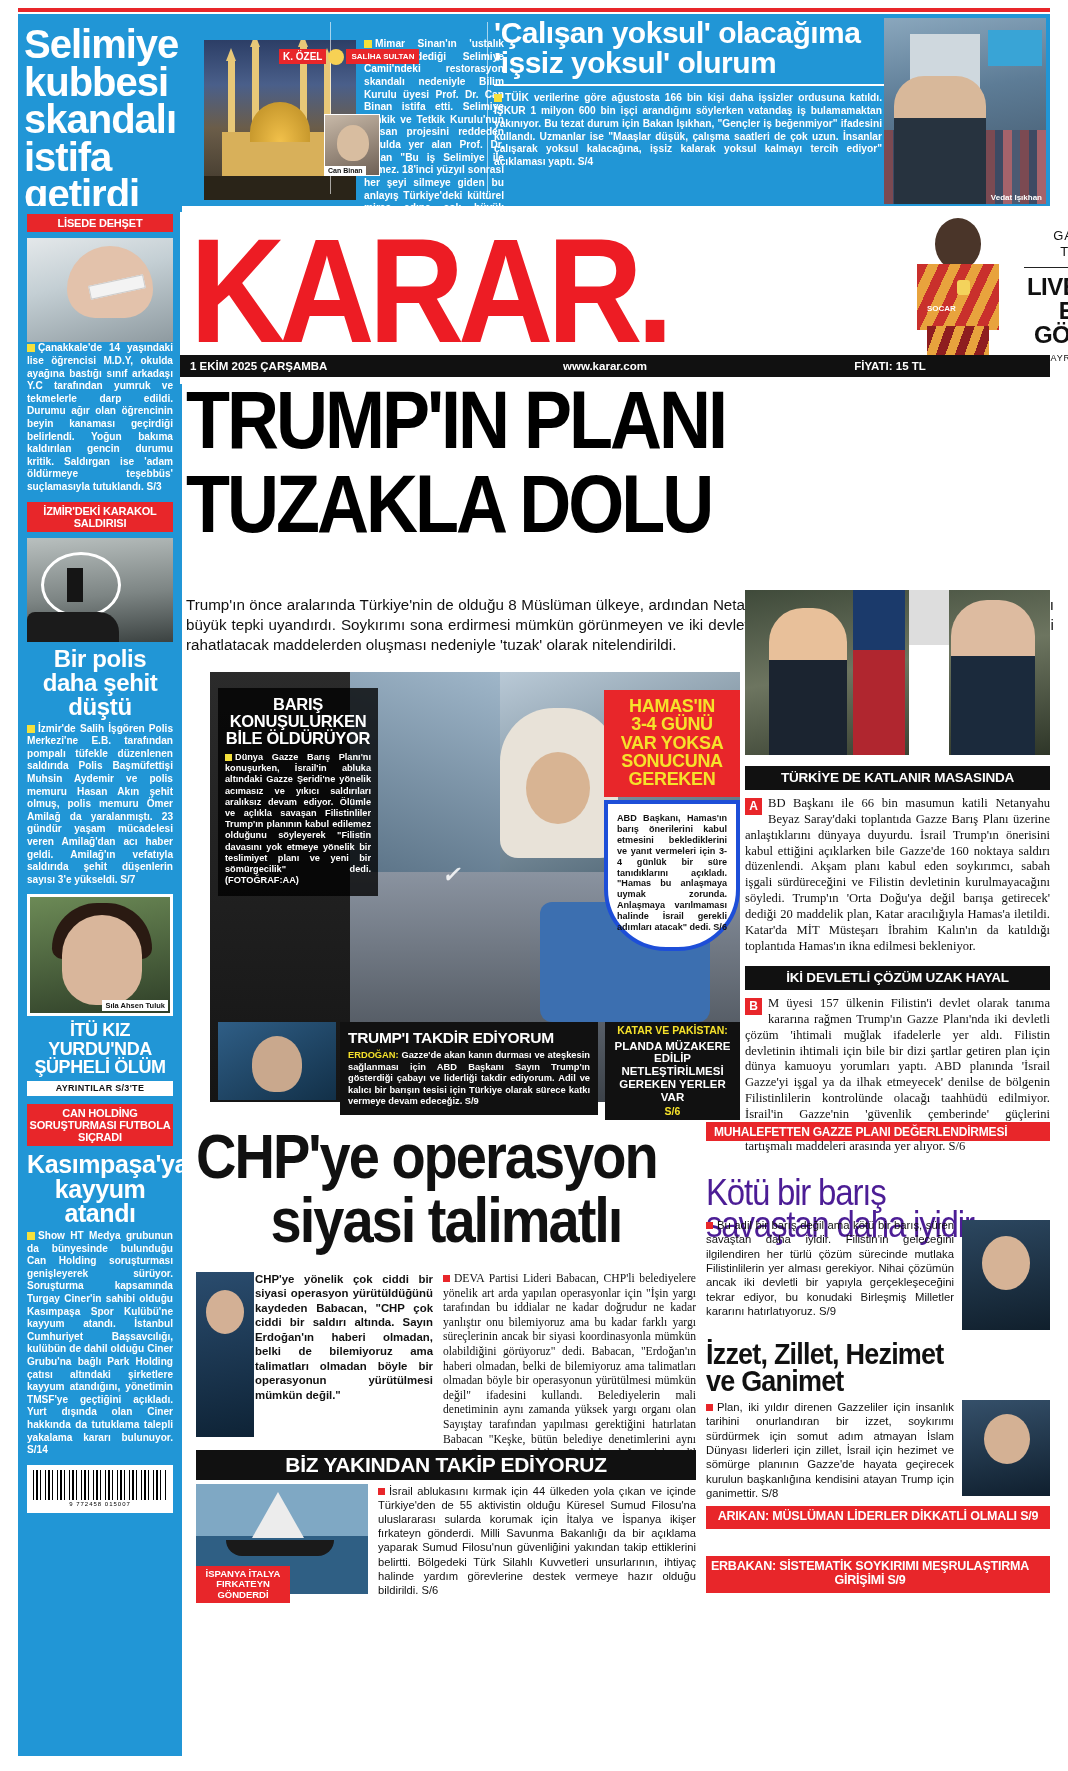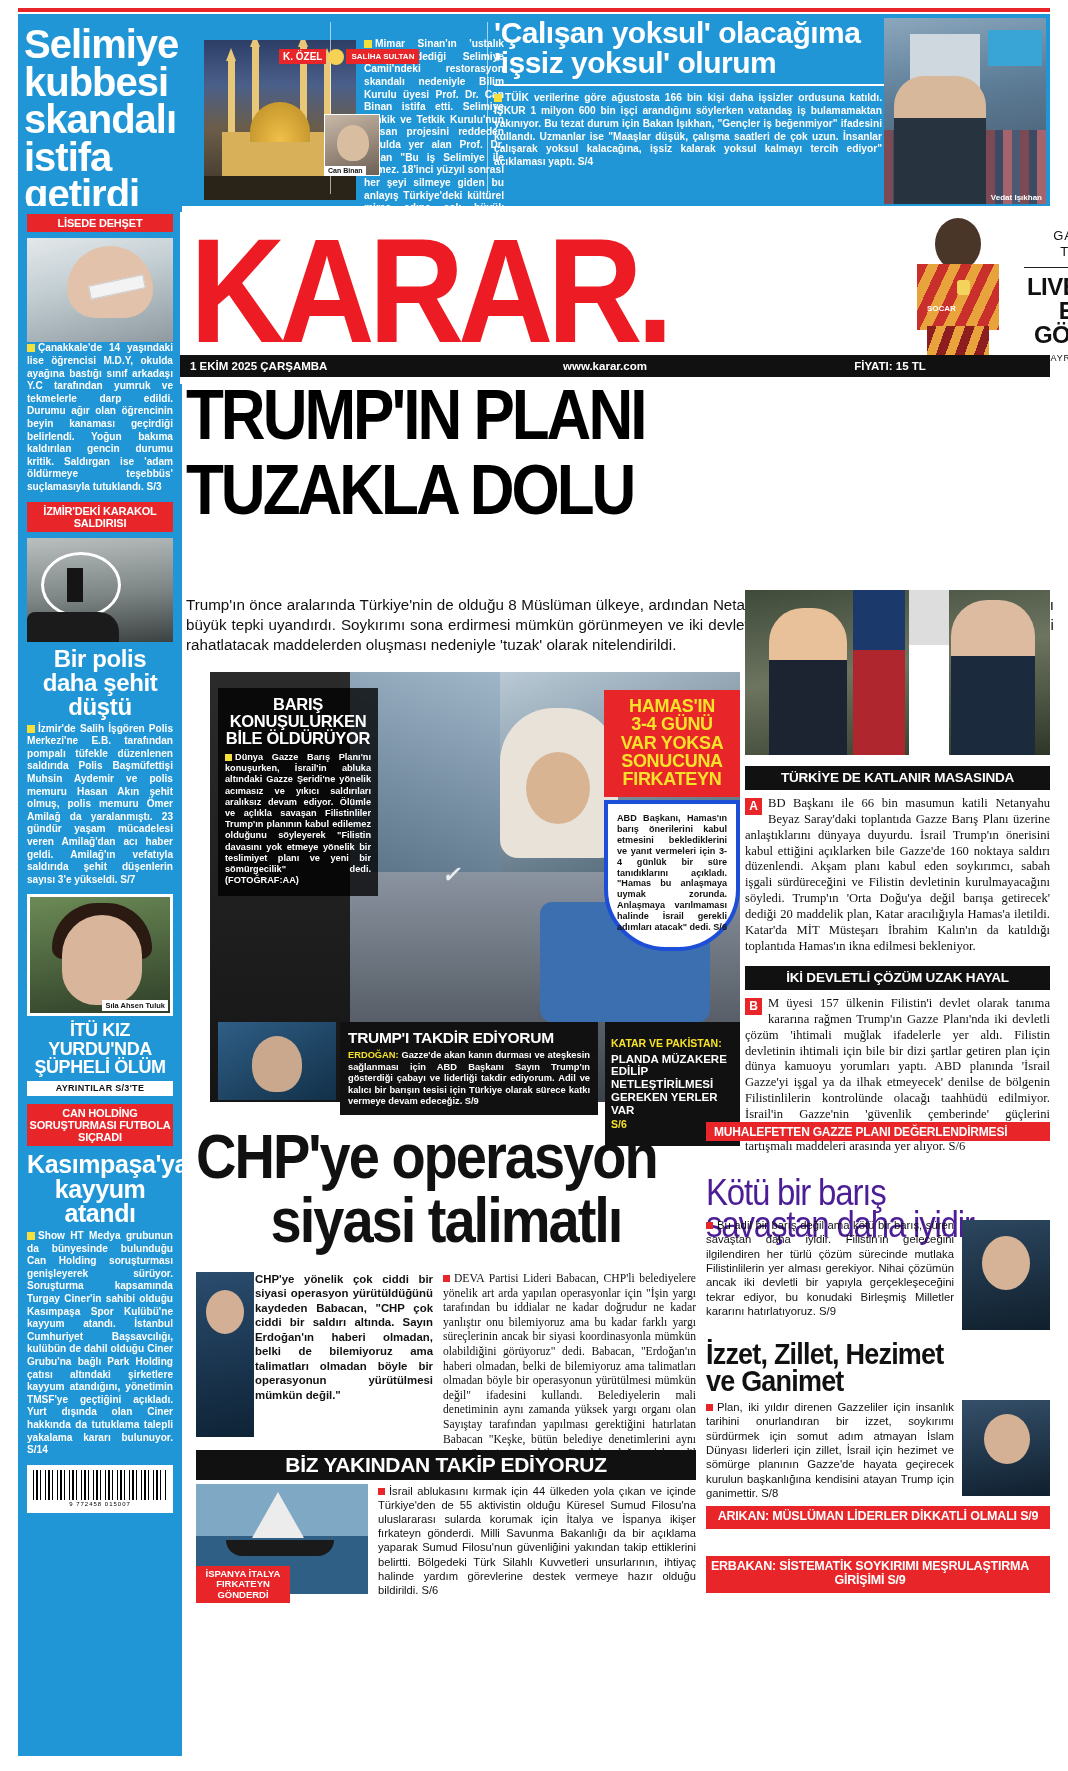--- a/index.html
+++ b/index.html
@@ -102,21 +102,21 @@
     position:absolute; left:180px; top:355px; width:870px; height:22px;
     background:#111; color:#fff; display:flex; align-items:center; font-size:11.5px; font-weight:bold;
   }
   .dateline .d1 { margin-left:10px; width:270px; }
   .dateline .d2 { width:290px; text-align:center; }
   .dateline .d3 { width:280px; text-align:center; }
 
   
   .main-head {
     position:absolute; left:186px; top:382px; width:868px;
-    font-size:62px; font-weight:bold; line-height:0.92; letter-spacing:-3px;
+    font-size:72px; font-weight:bold; line-height:0.92; letter-spacing:-3px;
     color:#000; text-align:left;
   }
   .main-head span { display:block; transform:scaleY(1.14); transform-origin:left top; }
   .main-head .l2 { margin-top:18px; }
 
   .main-lede {
     position:absolute; left:186px; top:595px; width:868px;
     font-size:15.2px; line-height:1.30; color:#111; text-align:justify;
   }
 
@@ -168,21 +168,21 @@
   .rbox-body { font-family:"Liberation Serif", serif; font-size:12.6px; line-height:1.26; text-align:justify; color:#111; margin-top:6px; }
   .dropcap { float:left; width:17px; height:17px; background:#e8262a; color:#fff; font-weight:bold;
      font-family:"Liberation Sans",sans-serif; font-size:12px; text-align:center; line-height:17px; margin:2px 6px 0 0;}
 
   
   .trump-takdir { position:absolute; left:340px; top:1022px; width:258px; background:#111; color:#fff; padding:7px 8px; }
   .trump-takdir h4 { font-size:15.5px; font-weight:bold; letter-spacing:-0.3px; }
   .trump-takdir p { font-size:9.3px; line-height:1.24; margin-top:3px; text-align:justify; font-weight:600;}
   .trump-takdir .who { color:#f6e22b; font-weight:bold; }
 
-  .katar-box { position:absolute; left:605px; top:1022px; width:135px; background:#111; color:#fff; padding:16px 6px; }
+  .katar-box { position:absolute; left:605px; top:1022px; width:135px; background:#111; color:#fff; padding:3px 6px; text-align:center;}
   .katar-box .k1 { color:#f6e22b; font-size:10.5px; font-weight:bold; line-height:1.1;}
   .katar-box .k2 { font-size:11.5px; font-weight:bold; line-height:1.12; margin-top:3px;}
 
   
   .chp-head { position:absolute; left:196px; top:1128px; width:500px;
      font-size:56px; font-weight:bold; line-height:0.93; letter-spacing:-2px; color:#111; }
   .chp-head span { display:block; transform:scaleY(1.12); transform-origin:left top; }
   .chp-head .l2 { text-align:center; margin-top:12px;}
 
   .babacan-photo { position:absolute; left:196px; top:1272px; width:58px; height:165px;
@@ -425,21 +425,21 @@
   <div class="erd-inset">
       <div class="f"></div>
     </div>
 
   <div class="hamas-box">
     <h3>
       <span>HAMAS'IN</span><br>
       <span>3-4 GÜNÜ</span><br>
       <span>VAR YOKSA</span><br>
       <span>SONUCUNA</span><br>
-      <span>FIRKATEYN</span>
+      <span>GEREKEN</span>
     </h3>
   </div>
   <div class="hamas-sub">
     <p>ABD Başkanı, Hamas'ın barış önerilerini kabul etmesini beklediklerini ve yanıt vermeleri için 3-4 günlük bir süre tanıdıklarını açıkladı. "Hamas bu anlaşmaya uymak zorunda. Anlaşmaya varılmaması halinde İsrail gerekli adımları atacak" dedi. S/6</p>
   </div>
 
   <div class="tn-photo">
     <div class="flagA"></div>
       <div class="flagB"></div>
       <div class="t"></div>

